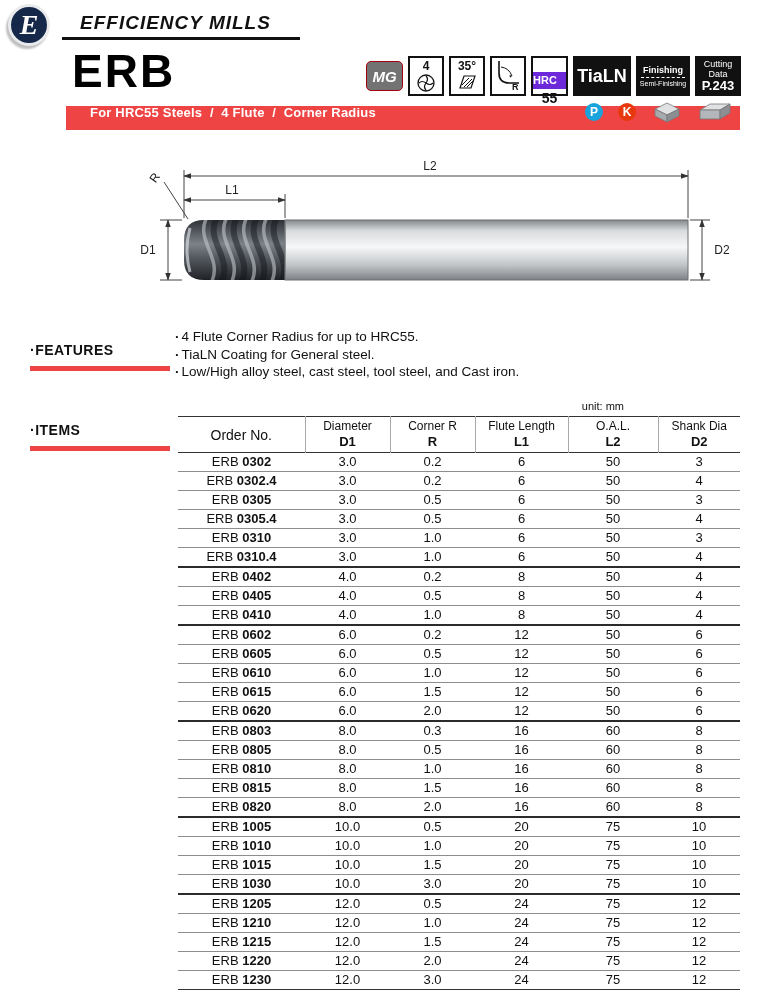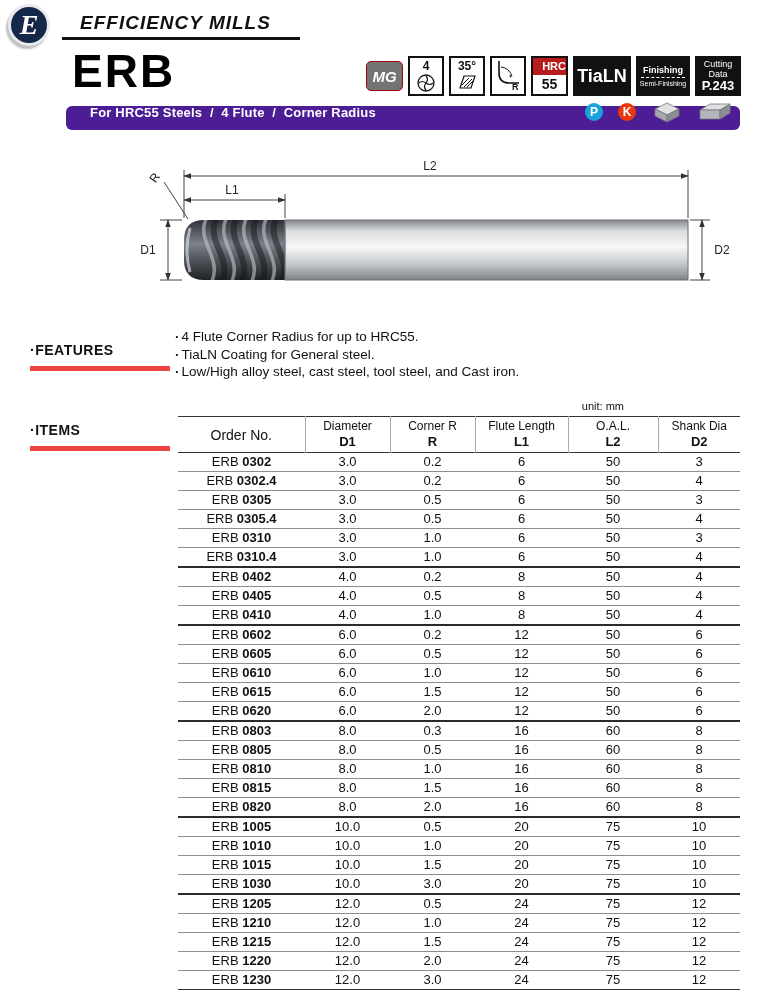--- a/index.html
+++ b/index.html
@@ -18,36 +18,36 @@
     letter-spacing:2px; color:#000; }
 
   
   .badges { position:absolute; left:366px; top:55px; display:flex; align-items:center; gap:5px; height:42px; }
   .badge-mg { width:37px; height:30px; background:#737373; border:1px solid #a50010; border-radius:5px;
     color:#fff; font:italic bold 15px "Liberation Sans",sans-serif; display:flex; align-items:center; justify-content:center; }
   .badge-box { width:36px; height:40px; border:2px solid #111; background:#fff; display:flex;
     flex-direction:column; align-items:center; justify-content:flex-start; padding-top:1px; }
   .badge-box .bval { font-weight:bold; font-size:12px; line-height:14px; color:#111; }
   .badge-hrc { width:37px; height:40px; border:2px solid #111; display:flex; flex-direction:column; }
-  .badge-hrc .hrc-top { background:#b91c1c; color:#fff; font-weight:bold; font-size:11px; text-align:right; line-height:17px; flex:0 0 17px; }
+  .badge-hrc .hrc-top { background:#6d28d9; color:#fff; font-weight:bold; font-size:11px; text-align:left; line-height:17px; flex:0 0 17px;margin-top:14px; }
   .badge-hrc .hrc-bot { color:#111; font-weight:bold; font-size:14px; text-align:center; line-height:19px; }
   .badge-dark { background:#111; color:#fff; height:40px; display:flex; flex-direction:column;
     align-items:center; justify-content:center; text-align:center; }
   .badge-tialn { width:58px; font-weight:bold; font-size:18px; }
   .badge-finish { width:54px; }
   .badge-finish .f1 { font-weight:bold; font-size:9px; line-height:10px; }
   .badge-finish .fdash { width:80%; border-top:1px dashed #fff; margin:2px 0; }
   .badge-finish .f2 { font-size:7px; line-height:8px; }
   .badge-cut { width:46px; }
   .badge-cut .c1 { font-size:9px; line-height:10px; }
   .badge-cut .c2 { font-weight:bold; font-size:13px; line-height:14px; }
 
   
-  .subtitle-bar { position:absolute; left:66px; top:106px; width:674px; height:24px; background:#4c1d95;
-    color:#fff; display:flex; align-items:center; padding:0 8px 12px 24px;border-radius:6px; }
+  .subtitle-bar { position:absolute; left:66px; top:106px; width:674px; height:24px; background:#ef4444;
+    color:#fff; display:flex; align-items:center; padding:0 8px 12px 24px; }
   .subtitle-text { font-weight:bold; font-size:13px; letter-spacing:.2px; white-space:pre; }
   .bar-right { margin-left:auto; display:flex; align-items:center; gap:15px; }
   .app-circle { width:18px; height:18px; border-radius:50%; color:#fff; font-weight:bold; font-size:12px;
     display:flex; align-items:center; justify-content:center; }
   .app-p { background:#19a3dc; }
   .app-k { background:#e8380d; }
 
   
   .drawing { position:absolute; left:0; top:146px; width:762px; height:172px; }
   .dim-text { font-family:"Liberation Sans",sans-serif; font-size:12px; fill:#222; }

